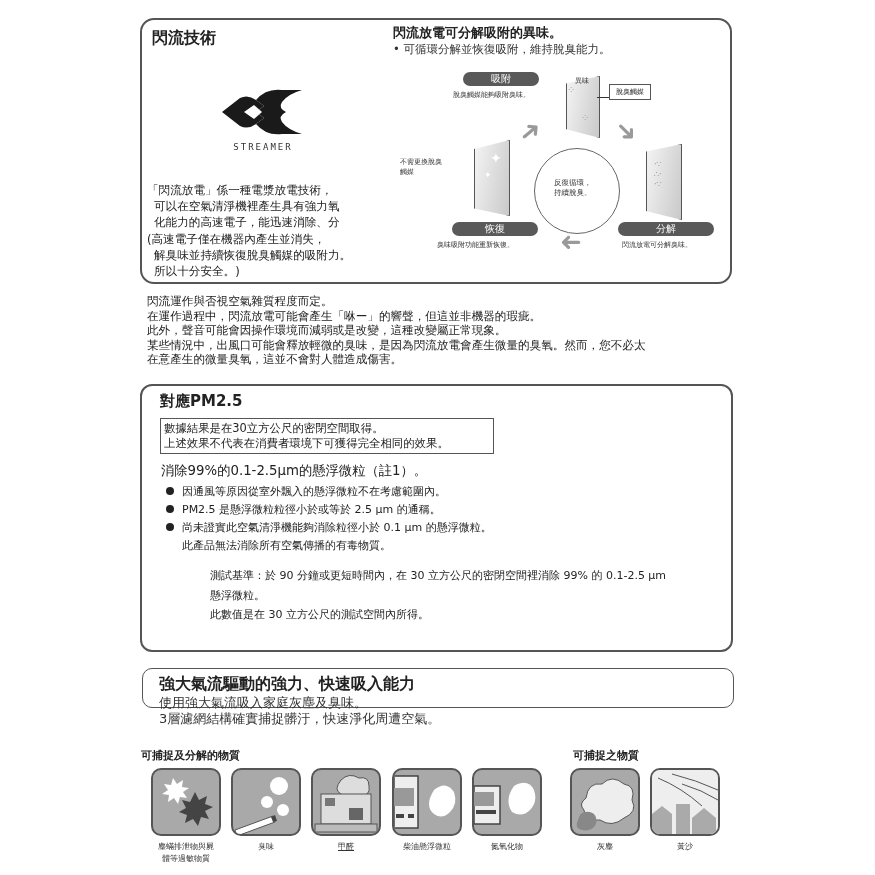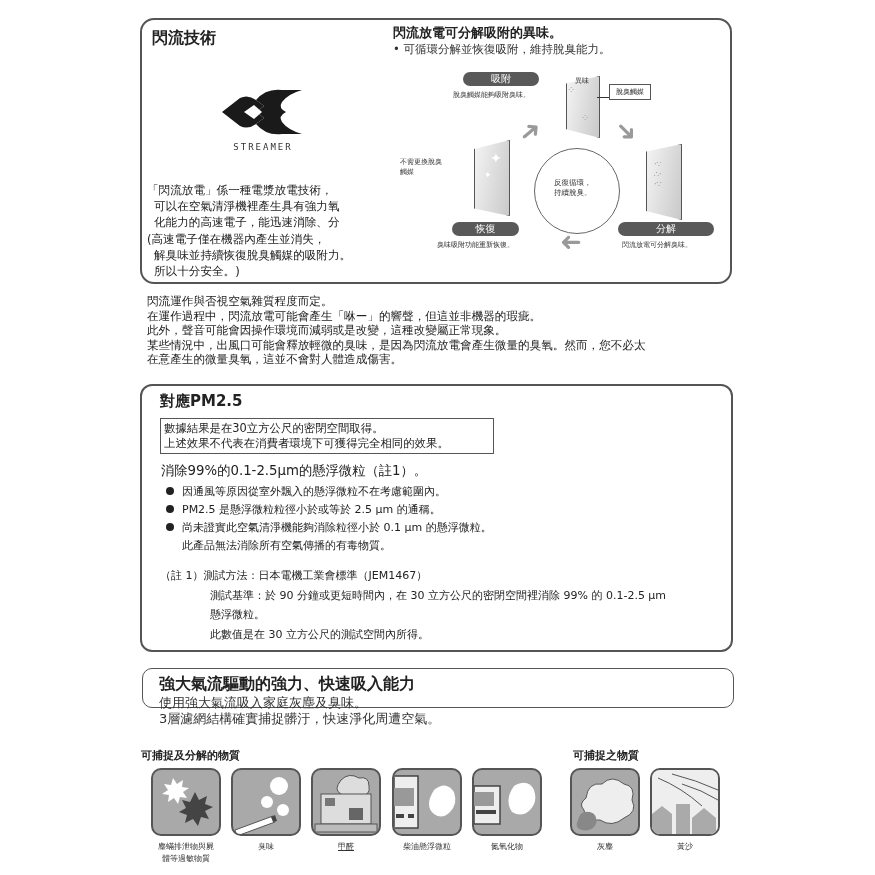--- a/index.html
+++ b/index.html
@@ -102,21 +102,21 @@
 <div class="abs circle" style="left:534px;top:148px;width:86px;height:86px;"></div>
 <div class="abs small" style="left:554px;top:178px;text-align:center;font-size:7.5px;line-height:10px;">
   <div>反復循環，</div>
   <div>持續脫臭。</div>
 </div>
 
 <div class="abs arrow" style="left:519px;top:118px;transform:rotate(-40deg);">➜</div>
 <div class="abs arrow" style="left:616px;top:118px;transform:rotate(45deg);">➜</div>
 <div class="abs arrow" style="left:560px;top:230px;transform:rotate(180deg);">➜</div>
 
-<div class="abs pill" style="left:452px;top:222px;width:67px;">恢復</div>
+<div class="abs pill" style="left:452px;top:222px;width:86px;">恢復</div>
 <div class="abs small" style="left:437px;top:240px;">臭味吸附功能重新恢復。</div>
 <div class="abs pill" style="left:618px;top:222px;width:96px;">分解</div>
 <div class="abs small" style="left:622px;top:240px;">閃流放電可分解臭味。</div>
 
 <div class="abs notes">
   <div>閃流運作與否視空氣雜質程度而定。</div>
   <div>在運作過程中，閃流放電可能會產生「咻ー」的響聲，但這並非機器的瑕疵。</div>
   <div>此外，聲音可能會因操作環境而減弱或是改變，這種改變屬正常現象。</div>
   <div>某些情況中，出風口可能會釋放輕微的臭味，是因為閃流放電會產生微量的臭氧。然而，您不必太</div>
   <div>在意產生的微量臭氧，這並不會對人體造成傷害。</div>
@@ -129,21 +129,20 @@
   <div>上述效果不代表在消費者環境下可獲得完全相同的效果。</div>
 </div>
 <div class="abs pm-main">消除99%的0.1-2.5μm的懸浮微粒（註1）。</div>
 <div class="abs pm-list">
   <div class="li"><span class="dot"></span><span>因通風等原因從室外飄入的懸浮微粒不在考慮範圍內。</span></div>
   <div class="li"><span class="dot"></span><span>PM2.5 是懸浮微粒粒徑小於或等於 2.5 μm 的通稱。</span></div>
   <div class="li"><span class="dot"></span><span>尚未證實此空氣清淨機能夠消除粒徑小於 0.1 μm 的懸浮微粒。</span></div>
   <div class="li indent">此產品無法消除所有空氣傳播的有毒物質。</div>
 </div>
 <div class="abs note1">
-  <div class="li">（註 1）測試方法：日本電機工業會標準（JEM1467）</div>
   <div class="li ind">測試基準：於 90 分鐘或更短時間內，在 30 立方公尺的密閉空間裡消除 99% 的 0.1-2.5 μm</div>
   <div class="li ind">懸浮微粒。</div>
   <div class="li ind">此數值是在 30 立方公尺的測試空間內所得。</div>
 </div>
 
 <div class="abs box3" style="height:40px;top:668px;"></div>
 <div class="abs af-title">強大氣流驅動的強力、快速吸入能力</div>
 <div class="abs af-lines">
   <div>使用強大氣流吸入家庭灰塵及臭味。</div>
   <div>3層濾網結構確實捕捉髒汙，快速淨化周遭空氣。</div>

